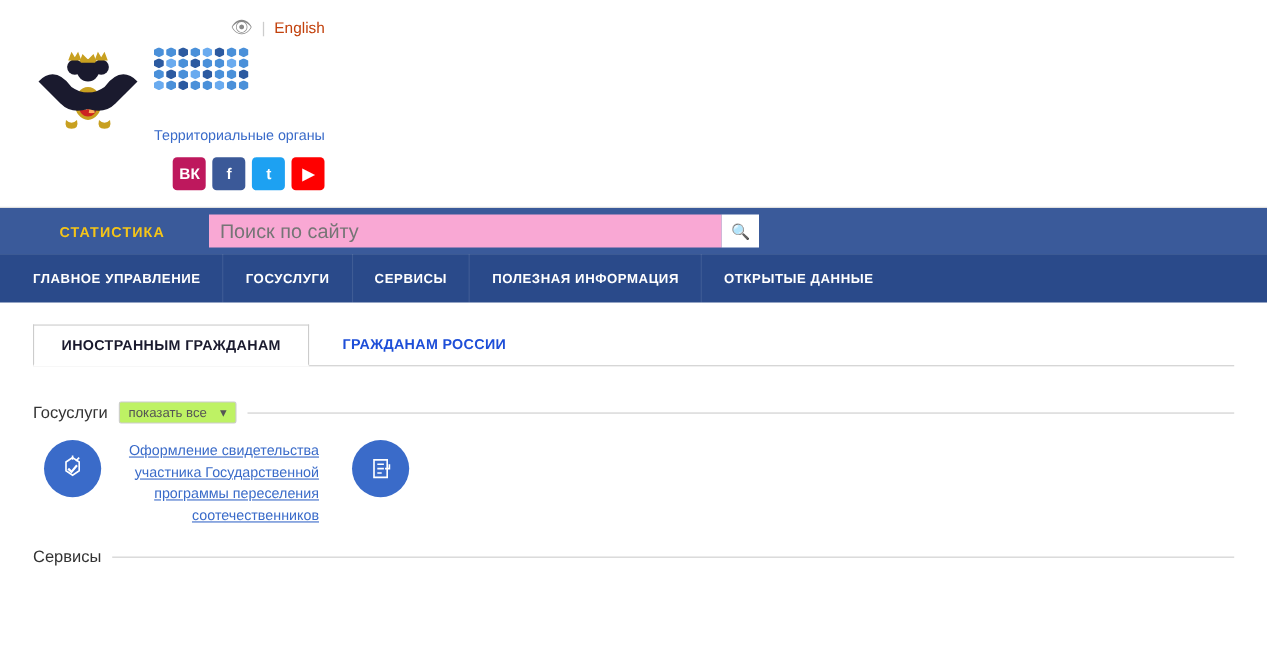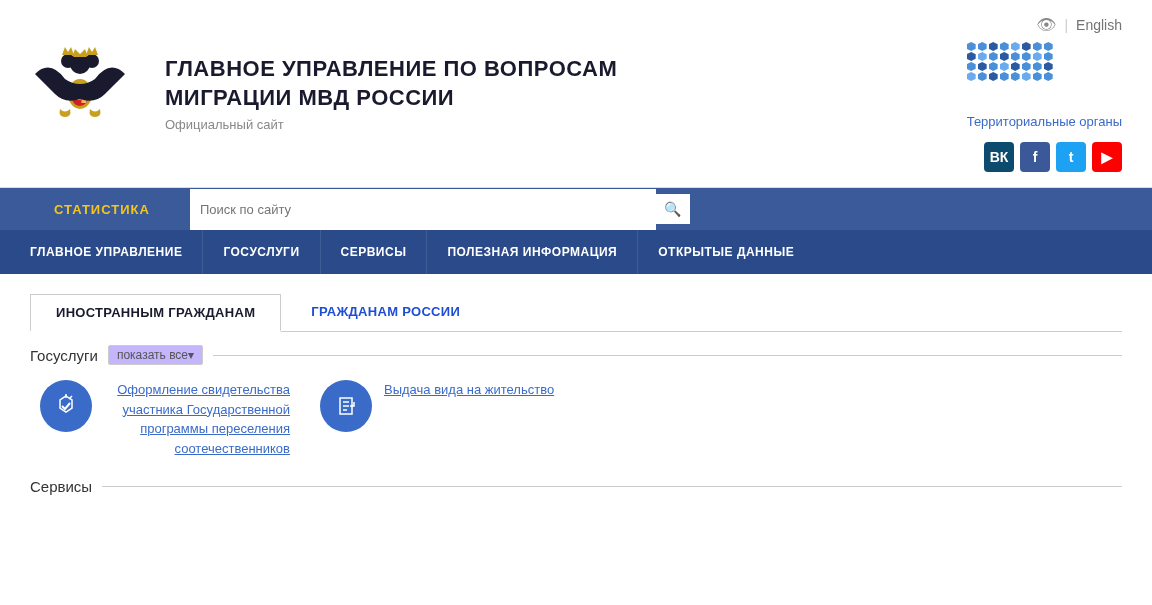--- a/index.html
+++ b/index.html
@@ -49,21 +49,21 @@
       font-size: 14px;
     }
     .eye-icon {
       color: #888;
       font-size: 16px;
     }
     .lang-divider {
       color: #ccc;
     }
     .lang-link {
-      color: #737373;
+      color: #c2410c;
       text-decoration: none;
       font-size: 14px;
     }
     .territorial-block {
       text-align: right;
     }
     .territorial-link {
       color: #3a6bc9;
       text-decoration: none;
       font-size: 13px;
@@ -80,21 +80,21 @@
       height: 30px;
       border-radius: 4px;
       display: flex;
       align-items: center;
       justify-content: center;
       font-size: 14px;
       font-weight: bold;
       color: #fff;
       text-decoration: none;
     }
-    .social-vk { background: #0c4a6e; }
+    .social-vk { background: #be185d; }
     .social-fb { background: #3b5998; }
     .social-tw { background: #1da1f2; }
     .social-yt { background: #ff0000; }
 
     
     .nav-bar-1 {
       background: #3a5a9a;
       display: flex;
       align-items: center;
       height: 42px;
@@ -111,27 +111,27 @@
       margin-left: 24px;
     }
     .nav-search-wrap {
       flex: 1;
       display: flex;
       align-items: center;
       max-width: 500px;
     }
     .nav-search {
       flex: 1;
-      height: 41px;
+      height: 30px;
       border: none;
       outline: none;
       padding: 0 10px;
-      font-size: 13px;
+      font-size: 18px;
       color: #555;
-      background: #ffffff;
+      background: #f9a8d4;
     }
     .nav-search-btn {
       background: #fff;
       border: none;
       height: 30px;
       padding: 0 8px;
       cursor: pointer;
       color: #555;
       font-size: 14px;
     }
@@ -183,21 +183,21 @@
 
     
     .content {
       padding: 20px 30px;
     }
 
     
     .tabs {
       display: flex;
       border-bottom: 1px solid #ccc;
-      margin-bottom: 13px;
+      margin-bottom: 32px;
     }
     .tab {
       padding: 10px 25px;
       font-size: 13px;
       font-weight: bold;
       text-transform: uppercase;
       cursor: pointer;
       border: 1px solid #ccc;
       border-bottom: none;
       background: #fff;
@@ -224,27 +224,27 @@
       gap: 10px;
     }
     .section-title {
       font-size: 15px;
       color: #333;
       font-weight: normal;
     }
     .section-btn {
       display: flex;
       align-items: center;
-      gap: 0;
+      gap: 12px;
       font-size: 12px;
       color: #555;
       border: 1px solid #ccc;
       padding: 2px 8px;
       cursor: pointer;
-      background: #c4b5fd;
+      background: #bef264;
       border-radius: 2px;
     }
     .section-line {
       flex: 1;
       height: 1px;
       background: #ccc;
     }
 
     
     .services-row {
@@ -342,27 +342,20 @@
 
         <circle cx="12" cy="-28" r="7" fill="#1a1a2e"></circle>
         <path d="M6,-34 L9,-42 L12,-37 L15,-42 L18,-34 Z" fill="#c8a020"></path>
 
         <path d="M-20,20 Q-15,25 -10,20 Q-8,28 -15,28 Q-22,28 -20,20 Z" fill="#c8a020"></path>
         <path d="M20,20 Q15,25 10,20 Q8,28 15,28 Q22,28 20,20 Z" fill="#c8a020"></path>
       </g>
     </svg>
   </div>
 
-  <div class="header-title-block">
-    <div class="header-title">
-      <span>ГЛАВНОЕ УПРАВЛЕНИЕ ПО ВОПРОСАМ</span><br>
-      <span>МИГРАЦИИ МВД РОССИИ</span>
-    </div>
-    <div class="header-subtitle">Официальный сайт</div>
-  </div>
 
   <div class="header-right">
 
     <div class="header-lang">
       <span class="eye-icon">👁</span>
       <span class="lang-divider">|</span>
       <a class="lang-link" href="#">English</a>
     </div>
 
     <div class="territorial-block">
@@ -478,21 +471,20 @@
 
 
       <div class="service-card">
         <div class="service-icon">
           <svg viewBox="0 0 28 28" fill="none" xmlns="http://www.w3.org/2000/svg">
             <path d="M8 6 L20 6 L20 22 L8 22 Z" fill="none" stroke="white" stroke-width="1.5"></path>
             <path d="M11 10 L17 10 M11 14 L17 14 M11 18 L15 18" stroke="white" stroke-width="1.5"></path>
             <path d="M18 14 L22 14 L22 10" stroke="white" stroke-width="1.5" fill="none"></path>
           </svg>
         </div>
-        <a class="service-text" href="#">Выдача вида на жительство</a>
       </div>
 
     </div>
 
     <div class="services-section-header">
       <span class="section-title">Сервисы</span>
       <div class="section-line"></div>
     </div>
 
   </div>

